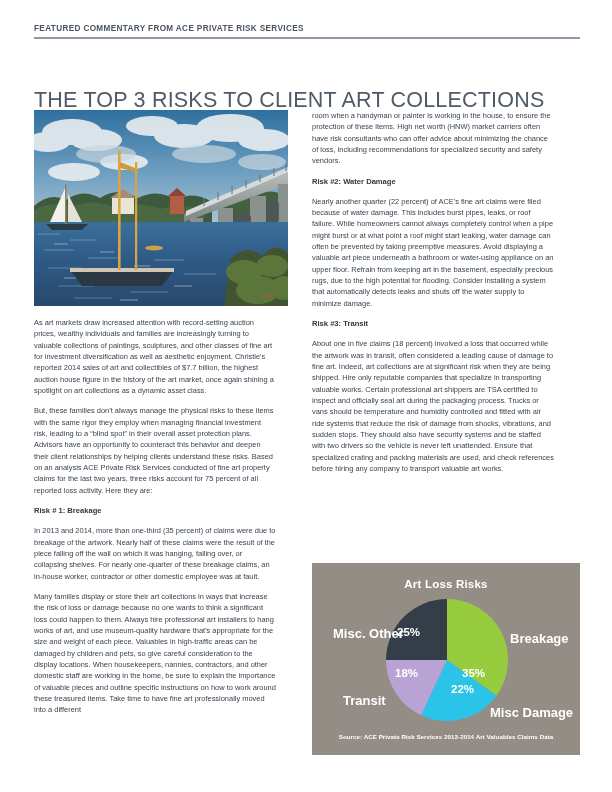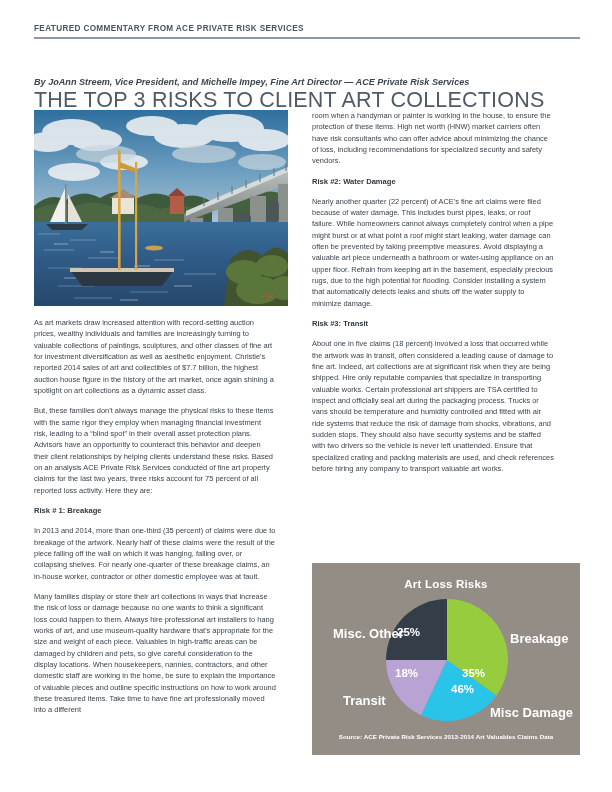--- a/index.html
+++ b/index.html
@@ -155,21 +155,20 @@
 </head>
 <body>
 
 <div class="page">
 
   <div class="masthead">
     <div class="kicker">FEATURED COMMENTARY FROM ACE PRIVATE RISK SERVICES</div>
     <div class="rule"></div>
   </div>
   <div class="headline">THE TOP 3 RISKS TO CLIENT ART COLLECTIONS</div>
-  <div class="byline">By JoAnn Streem, Vice President, and Michelle Impey, Fine Art Director — ACE Private Risk Services</div>
 
   <div class="col col-left">
 
     <div class="artwork">
       <svg viewBox="0 0 254 196" preserveAspectRatio="none">
         <defs>
           <linearGradient id="sky" x1="0" y1="0" x2="0" y2="1">
             <stop offset="0%" stop-color="#2f6f9e"></stop>
             <stop offset="55%" stop-color="#6d9ec0"></stop>
             <stop offset="100%" stop-color="#a8c2d2"></stop>
@@ -316,21 +315,21 @@
         <g id="pie-slices">
             <path d="M 61 61 L 61.00000000000001 0 A 61 61 0 0 1 110.3500366568718 96.85490038984085 Z" fill="#97cc3f"></path>
             <path d="M 61 61 L 110.3500366568718 96.85490038984085 A 61 61 0 0 1 35.027463214530584 116.1944502004272 Z" fill="#2ac4e8"></path>
             <path d="M 61 61 L 35.027463214530584 116.1944502004272 A 61 61 0 0 1 0 61.00000000000001 Z" fill="#b9a2d4"></path>
             <path d="M 61 61 L 0 61.00000000000001 A 61 61 0 0 1 60.999999999999986 0 Z" fill="#333e48"></path>
           </g>
       </svg>
     </div>
 
     <div class="slice-label lbl-breakage-pct">35%</div>
-    <div class="slice-label lbl-water-pct">46%</div>
+    <div class="slice-label lbl-water-pct">22%</div>
     <div class="slice-label lbl-transit-pct">18%</div>
     <div class="slice-label lbl-misc-pct">25%</div>
 
     <div class="cat-label cat-breakage">Breakage</div>
     <div class="cat-label cat-water">Misc Damage</div>
     <div class="cat-label cat-transit">Transit</div>
     <div class="cat-label cat-misc">Misc. Other</div>
 
     <div class="chart-source">Source: ACE Private Risk Services 2013-2014 Art Valuables Claims Data</div>
   </div>

